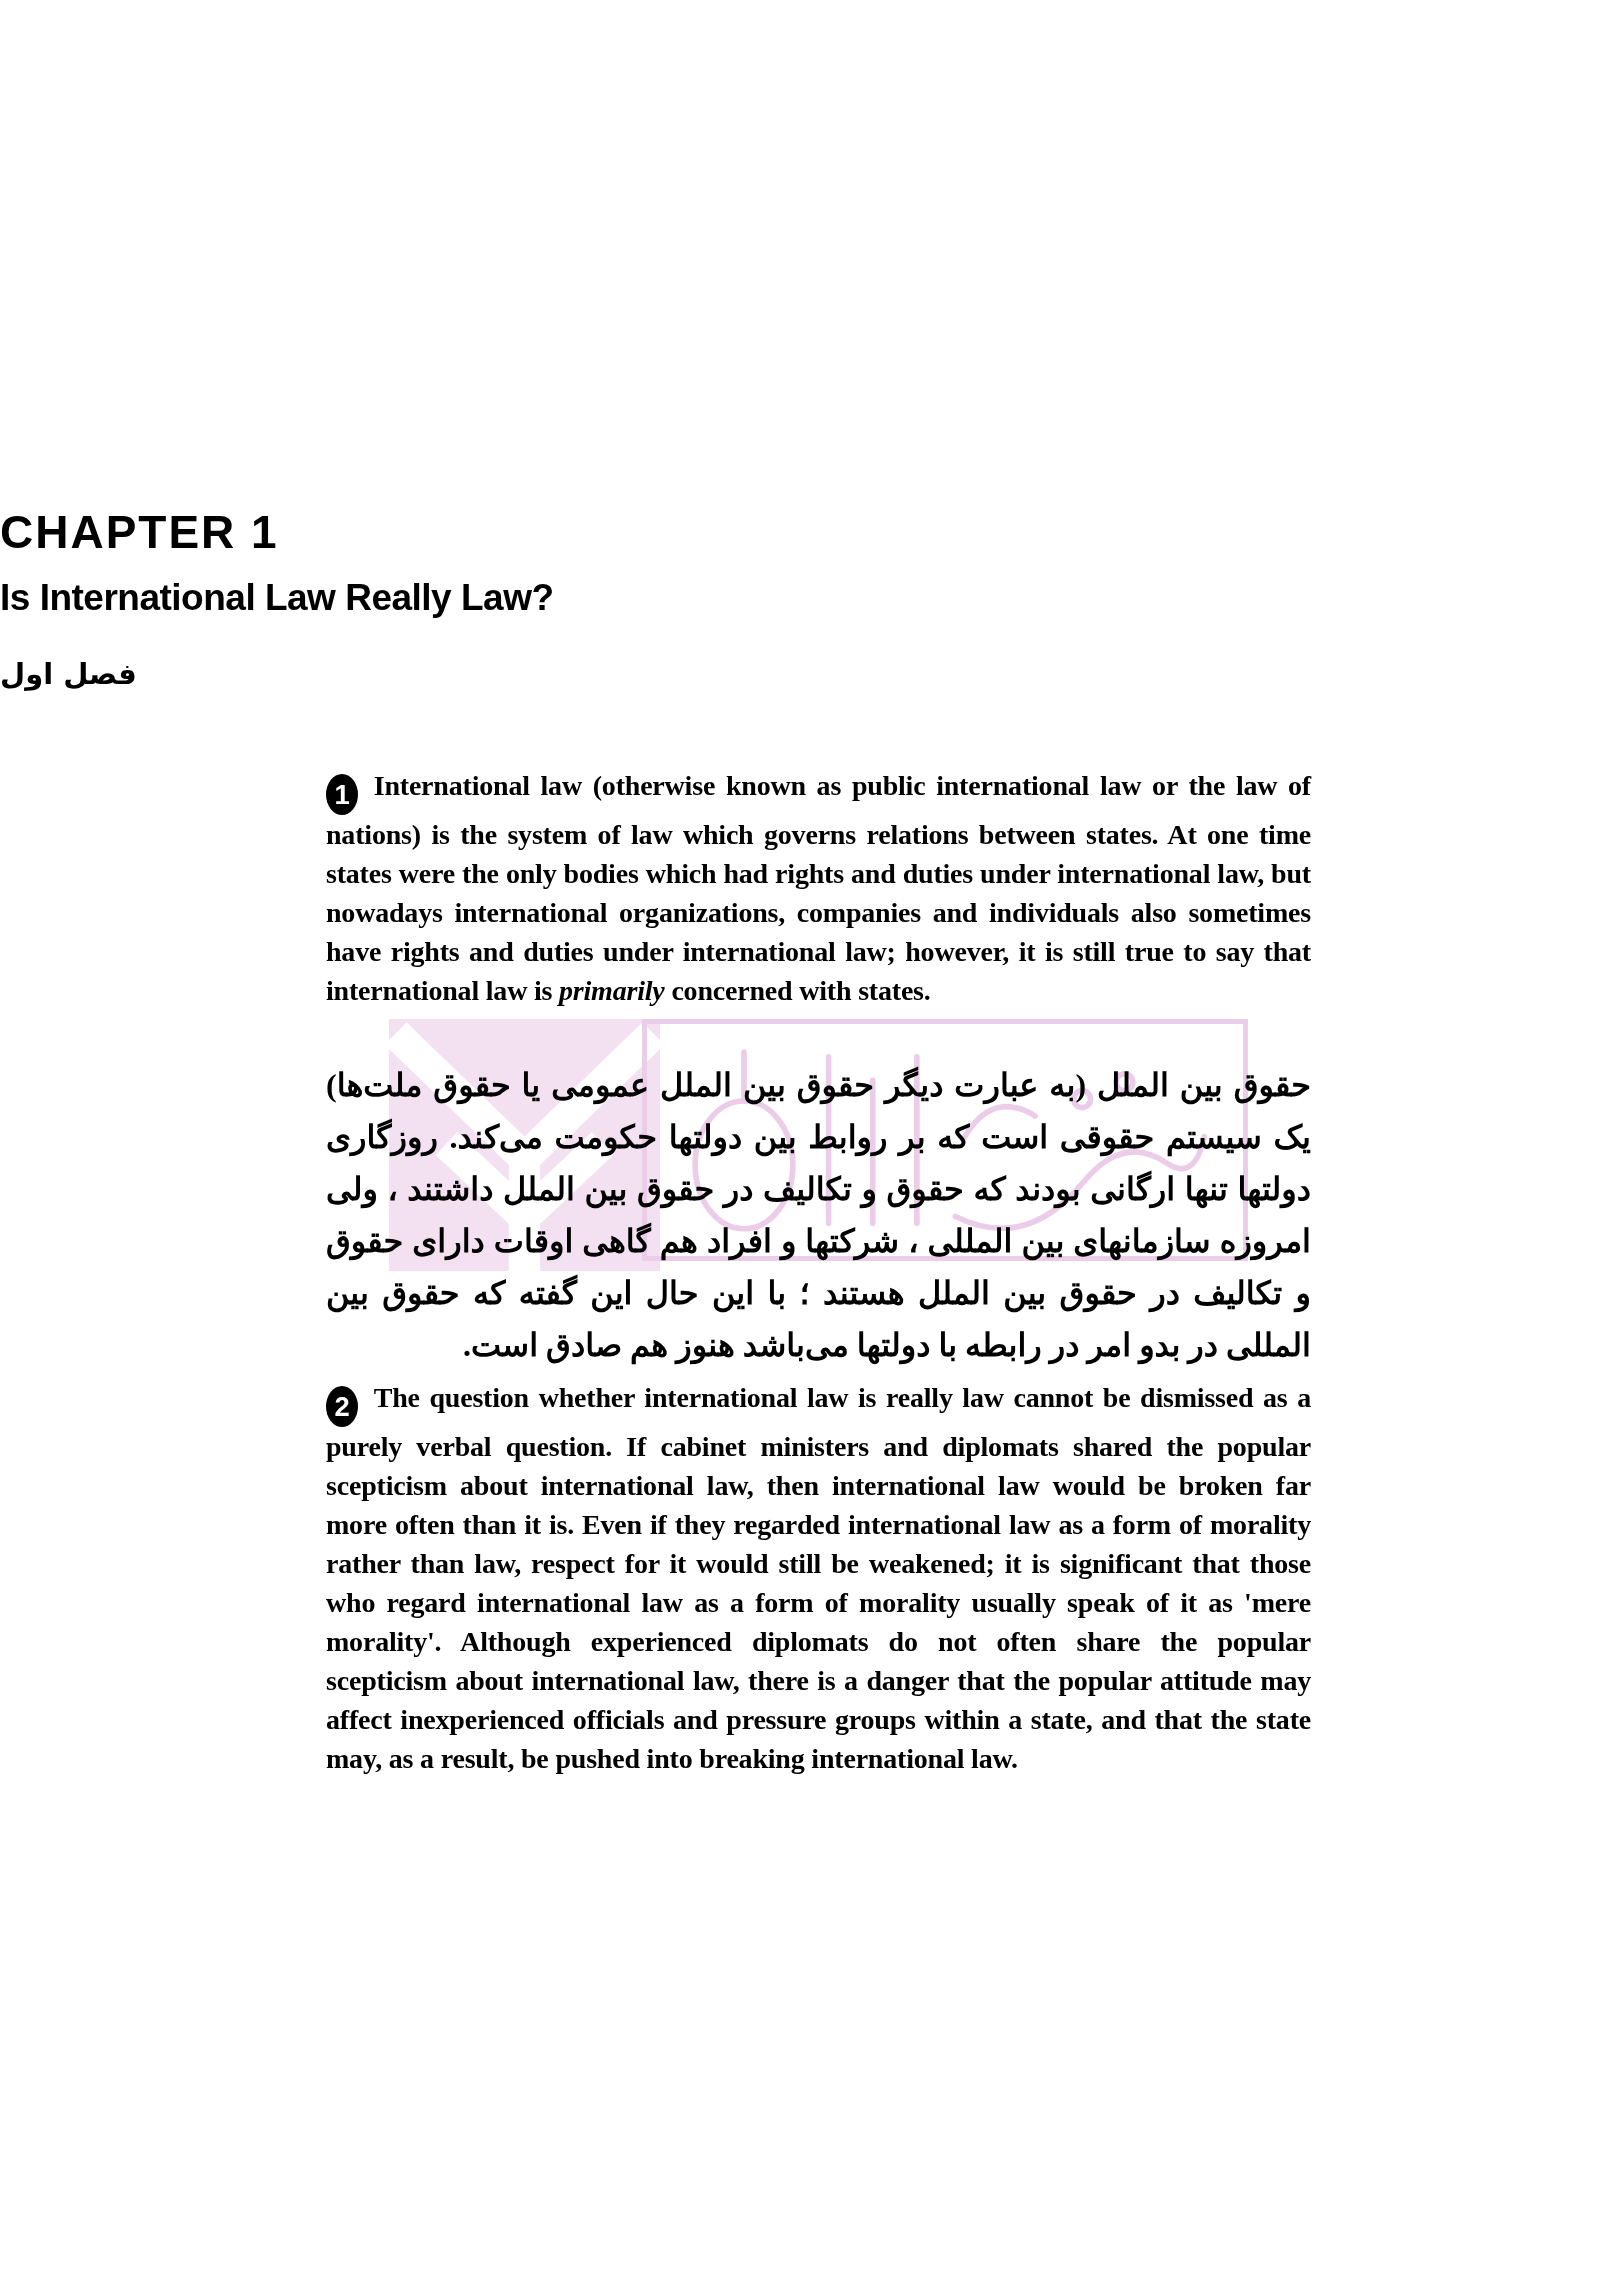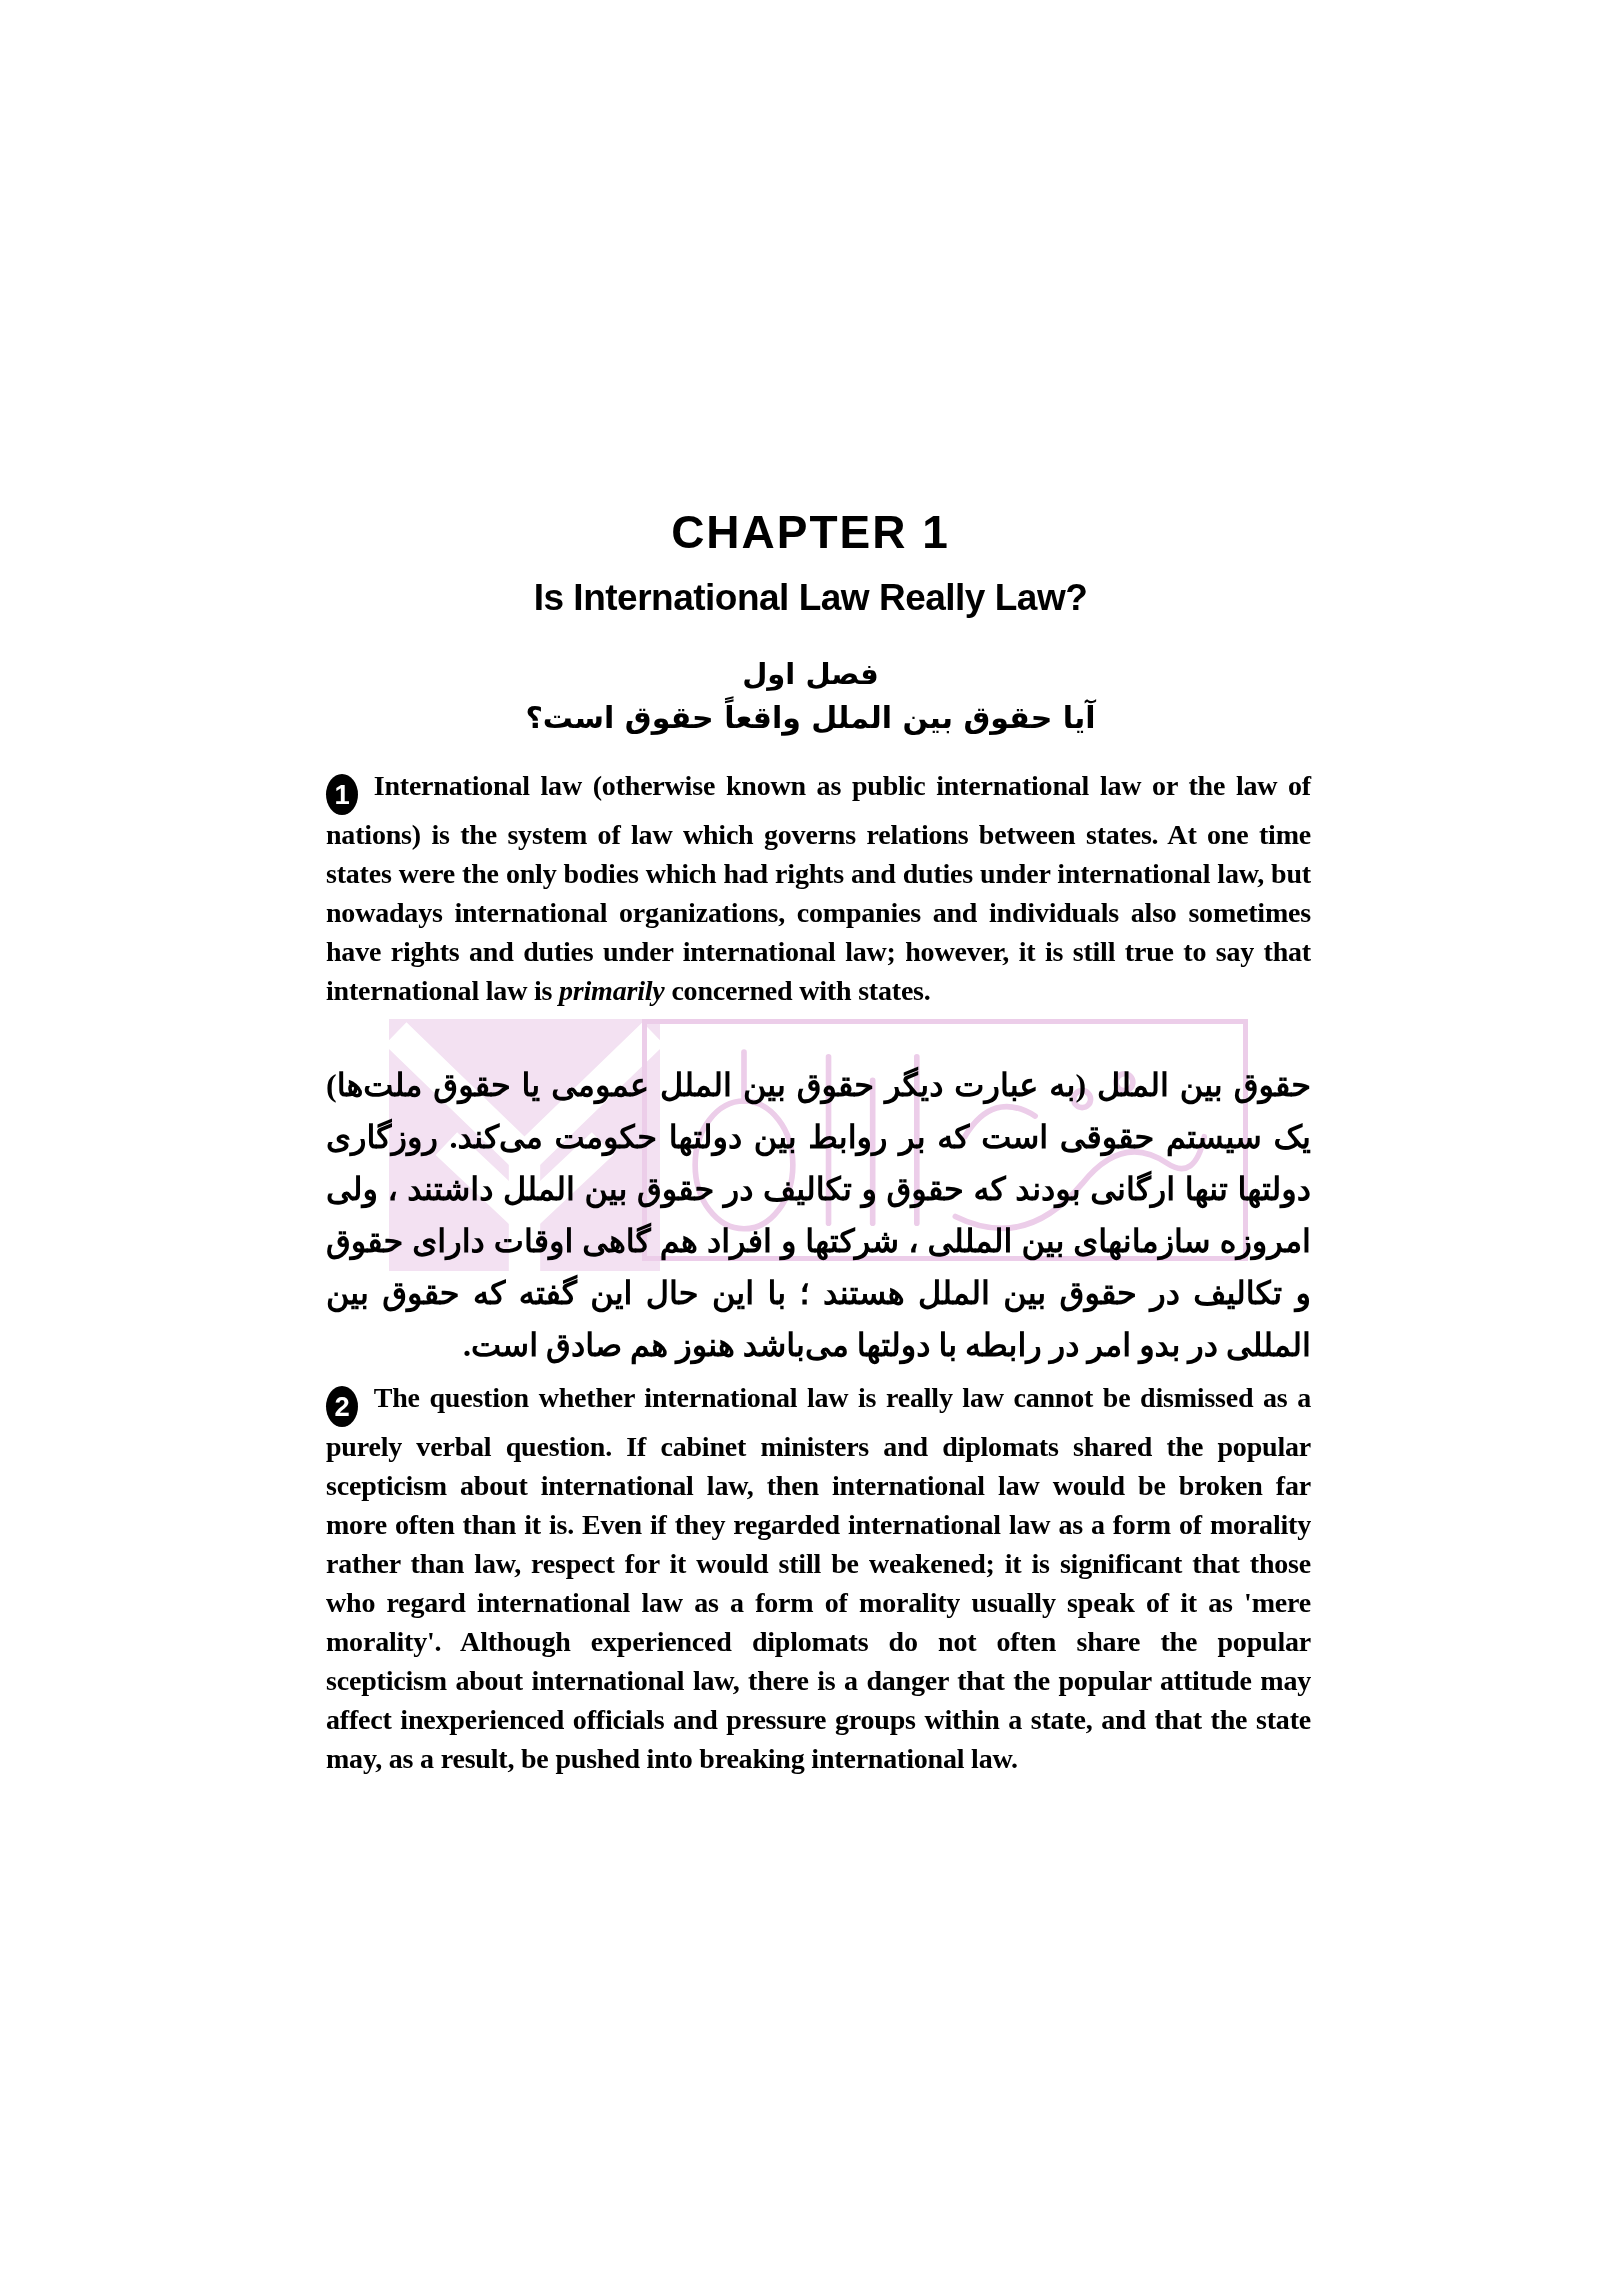--- a/index.html
+++ b/index.html
@@ -16,21 +16,21 @@
     font-family: "Liberation Serif", serif;
     color: #000;
   }
 
   
   .heading {
     position: absolute;
     top: 509px;
     left: 0;
     width: 100%;
-    text-align: center;
+    text-align: left;
     z-index: 2;
   }
   .chapter-label {
     font-family: "Liberation Sans", sans-serif;
     font-weight: bold;
     font-size: 46px;
     letter-spacing: 2px;
     line-height: 1;
   }
   .chapter-title {
@@ -160,21 +160,20 @@
         <circle cx="500" cy="62" r="9"></circle>
         <path d="M330,120 Q360,70 405,98"></path>
       </g>
     </svg>
   </div>
 
   <header class="heading">
     <div class="chapter-label">CHAPTER 1</div>
     <div class="chapter-title">Is International Law Really Law?</div>
     <div class="chapter-label-fa">فصل اول</div>
-    <div class="chapter-title-fa">آیا حقوق بین الملل واقعاً حقوق است؟</div>
   </header>
 
   <p class="para-en" id="paragraph-1">
     <span class="num-badge">1</span><span>International law (otherwise known as public international law or the law of nations) is the system of law which governs relations between states. At one time states were the only bodies which had rights and duties under international law, but nowadays international organizations, companies and individuals also sometimes have rights and duties under international law; however, it is still true to say that international law is </span><i>primarily</i><span> concerned with states.</span>
   </p>
 
   <p class="para-fa" dir="rtl">حقوق بین الملل (به عبارت دیگر حقوق بین الملل عمومی یا حقوق ملت‌ها) یک سیستم حقوقی است که بر روابط بین دولتها حکومت می‌کند. روزگاری دولتها تنها ارگانی بودند که حقوق و تکالیف در حقوق بین الملل داشتند ، ولی امروزه سازمانهای بین المللی ، شرکتها و افراد هم گاهی اوقات دارای حقوق و تکالیف در حقوق بین الملل هستند ؛ با این حال این گفته که حقوق بین المللی در بدو امر در رابطه با دولتها می‌باشد هنوز هم صادق است.</p>
 
   <p class="para-en" id="paragraph-2">
     <span class="num-badge">2</span><span>The question whether international law is really law cannot be dismissed as a purely verbal question. If cabinet ministers and diplomats shared the popular scepticism about international law, then international law would be broken far more often than it is. Even if they regarded international law as a form of morality rather than law, respect for it would still be weakened; it is significant that those who regard international law as a form of morality usually speak of it as 'mere morality'. Although experienced diplomats do not often share the popular scepticism about international law, there is a danger that the popular attitude may affect inexperienced officials and pressure groups within a state, and that the state may, as a result, be pushed into breaking international law.</span>

